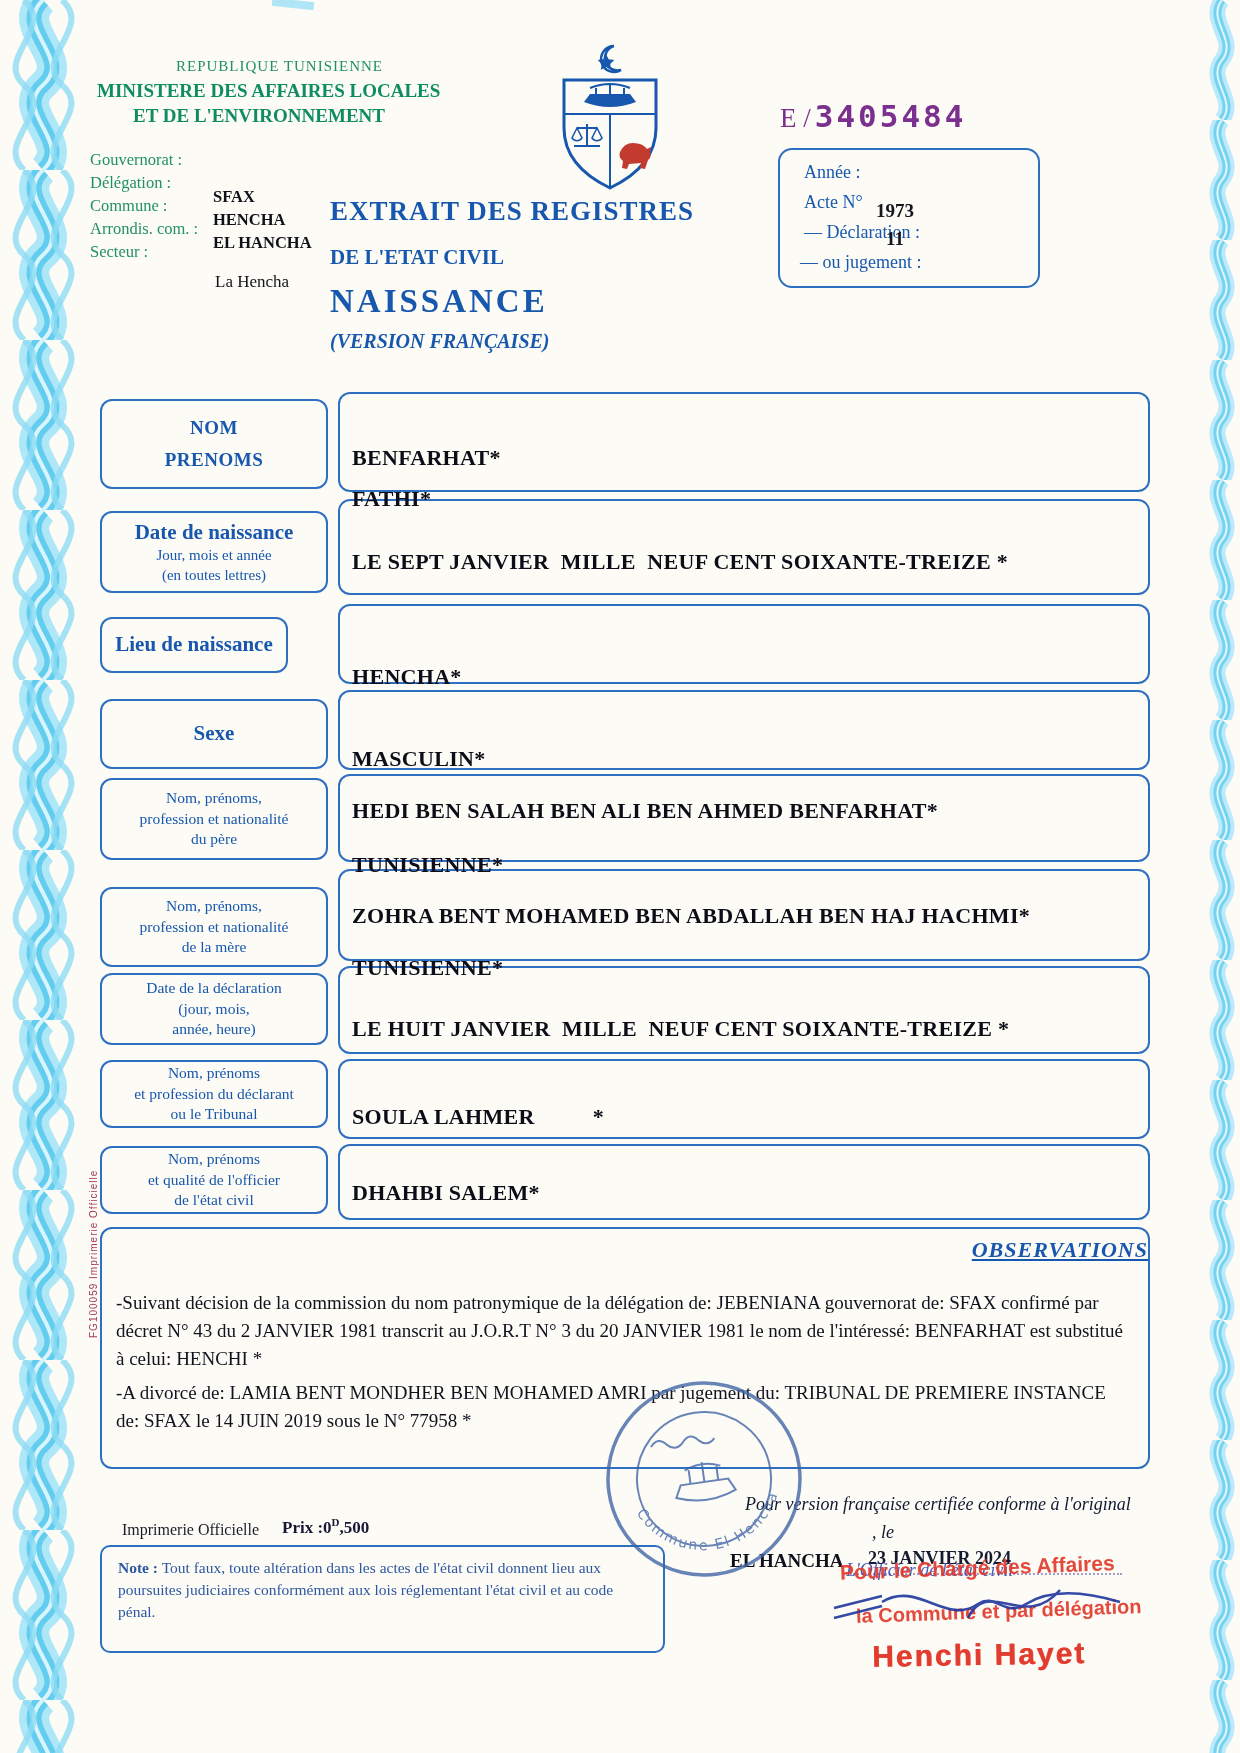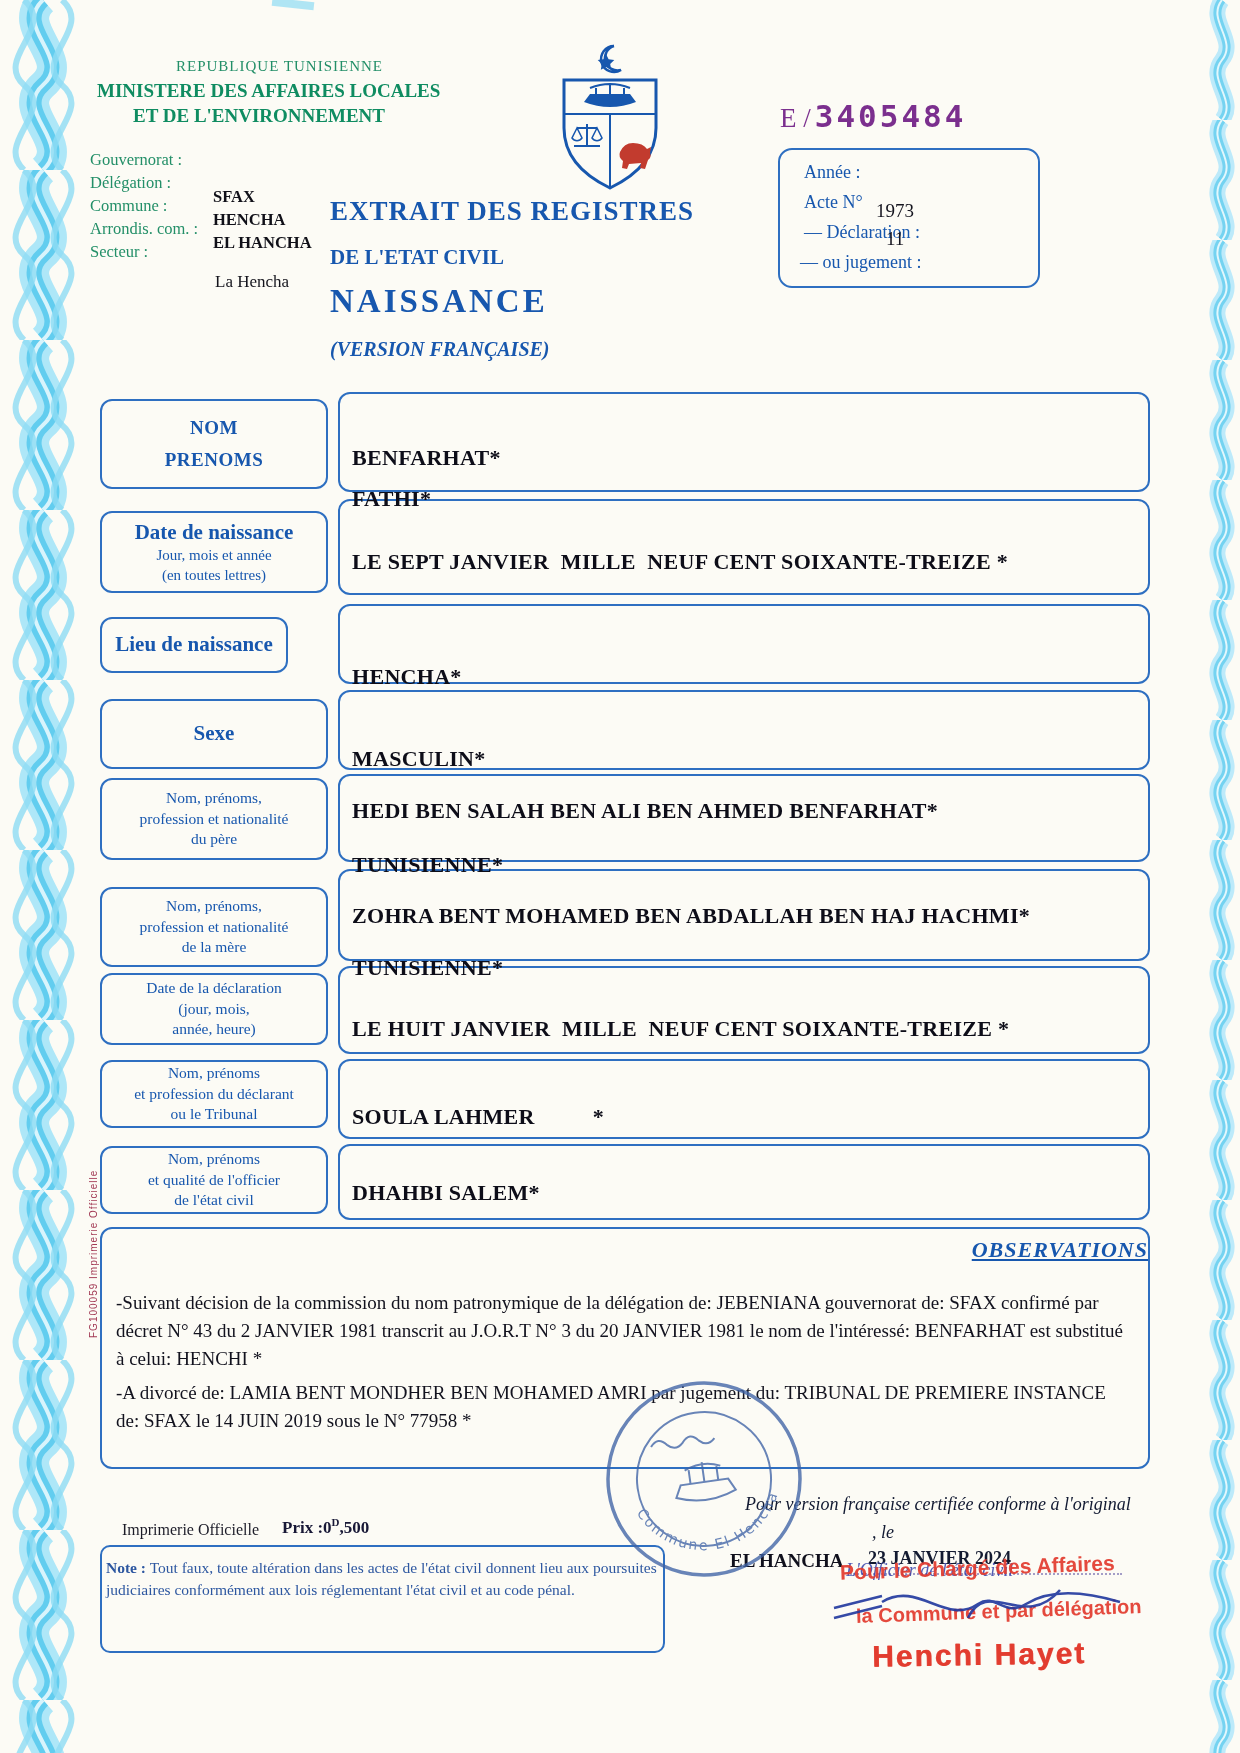--- a/index.html
+++ b/index.html
@@ -17,21 +17,21 @@
             text-align:center; color:#1757ae; padding:2px 8px; }
   .lbl-big    { font-weight:bold; font-size:19px; line-height:1.7; letter-spacing:.5px; }
   .lbl-strong { font-weight:bold; font-size:21px; line-height:1.3; }
   .lbl-sub    { font-size:15px;  line-height:1.3; }
   .lbl-reg    { font-size:15.5px; line-height:1.35; }
   .val { position:absolute; font-weight:bold; font-size:22px; letter-spacing:.3px;
          color:#0d0d18; white-space:pre;font-family:Liberation Serif, serif; }
   .adm-lbl { font-size:16.5px; line-height:23px; }
   .adm-val { font-size:16.5px; line-height:23px; font-weight:bold; color:#101018; }
   .acte-lbl { font-size:18px; color:#1757ae; position:absolute; white-space:nowrap; }
-  .acte-val { font-size:19px; font-weight:normal; color:#15151f; position:absolute; }
+  .acte-val { font-size:19px; font-weight:bold; color:#15151f; position:absolute; }
   .red-stamp { color:rgba(226,59,46,.93); font-weight:bold; font-family:"Liberation Sans", sans-serif; }
 </style>
 </head>
 <body>
 
 <div id="page">
 
   <svg class="abs" style="left:6px;top:0" width="74" height="1753">
     <defs>
       <pattern id="wl" width="74" height="170" patternUnits="userSpaceOnUse">
@@ -101,21 +101,21 @@
     <span class="acte-lbl" style="left:24px;top:72px">— Déclaration :</span>
     <span class="acte-lbl" style="left:20px;top:102px">–– ou jugement :</span>
     <span class="acte-val" style="left:96px;top:50px">1973</span>
     <span class="acte-val" style="left:106px;top:78px">11</span>
   </div>
 
   <div class="abs" style="left:330px;top:196px;width:470px;">
     <div class="blue" style="font-size:27px;font-weight:bold;letter-spacing:1px">EXTRAIT DES REGISTRES</div>
     <div class="blue" style="font-size:21px;font-weight:bold;margin-top:18px">DE L'ETAT CIVIL</div>
     <div class="blue" style="font-size:33px;font-weight:bold;letter-spacing:3px;margin-top:13px">NAISSANCE</div>
-    <div class="blue" style="font-size:20px;font-weight:bold;font-style:italic;margin-top:18px">(VERSION FRANÇAISE)</div>
+    <div class="blue" style="font-size:20px;font-weight:bold;font-style:italic;margin-top:10px">(VERSION FRANÇAISE)</div>
   </div>
 
   <div class="box lblbox" style="left:100px;top:399px;width:228px;height:90px">
     <span class="lbl-big">NOM</span>
     <span class="lbl-big">PRENOMS</span>
   </div>
   <div class="box lblbox" style="left:100px;top:511px;width:228px;height:82px">
     <span class="lbl-strong">Date de naissance</span>
     <span class="lbl-sub">Jour, mois et année</span>
     <span class="lbl-sub">(en toutes lettres)</span>
@@ -189,21 +189,21 @@
   <div class="abs" style="left:282px;top:1516px;font-size:17px;font-weight:bold;color:#181836">
     <span>Prix :0</span><sup style="font-size:11px">D</sup><span>,500</span>
   </div>
 
   <div class="abs" style="left:745px;top:1494px;font-size:18px;font-style:italic;color:#121a32">Pour version française certifiée conforme à l'original</div>
   <div class="abs" style="left:872px;top:1522px;font-size:18px;font-style:italic;color:#121a32">, le</div>
   <div class="abs" style="left:730px;top:1550px;font-size:19px;font-weight:bold;color:#10101c">EL HANCHA</div>
   <div class="abs" style="left:868px;top:1548px;font-size:18px;font-weight:bold;color:#131a30">23   JANVIER 2024</div>
   <div class="abs" style="left:850px;top:1573px;width:272px;border-bottom:2px dotted rgba(90,80,160,.55)"></div>
 
-  <div class="box" style="left:100px;top:1545px;width:565px;height:108px;border-radius:10px;padding:10px 4px;font-size:15.5px;line-height:1.42;color:#2d57a0">
+  <div class="box" style="left:100px;top:1545px;width:565px;height:108px;border-radius:10px;padding:10px 16px;font-size:15.5px;line-height:1.42;color:#2d57a0">
     <span style="font-weight:bold">Note :</span><span> Tout faux, toute altération dans les actes de l'état civil donnent lieu aux poursuites judiciaires conformément aux lois réglementant l'état civil et au code pénal.</span>
   </div>
 
   <svg class="abs" style="left:598px;top:1376px;opacity:.78;transform:rotate(-8deg)" width="212" height="206" viewBox="0 0 212 206">
     <circle cx="106" cy="103" r="96" fill="none" stroke="#3f63a6" stroke-width="3.5"></circle>
     <circle cx="106" cy="103" r="67" fill="none" stroke="#3f63a6" stroke-width="2"></circle>
     <defs>
       <path id="arcBot" d="M34 126 A 78 78 0 0 0 178 126" fill="none"></path>
     </defs>
     <text font-family="'DejaVu Sans', sans-serif" font-size="14" fill="#3f63a6" letter-spacing="2">

